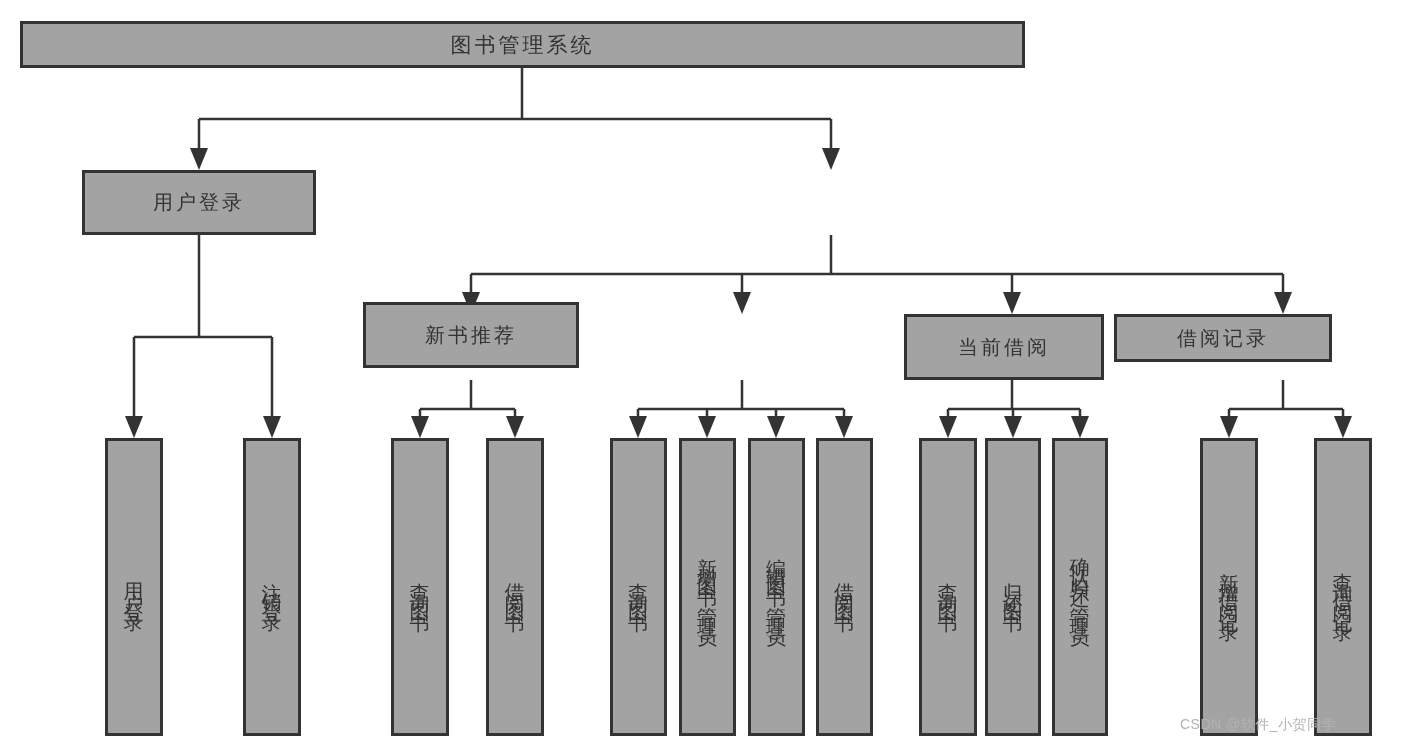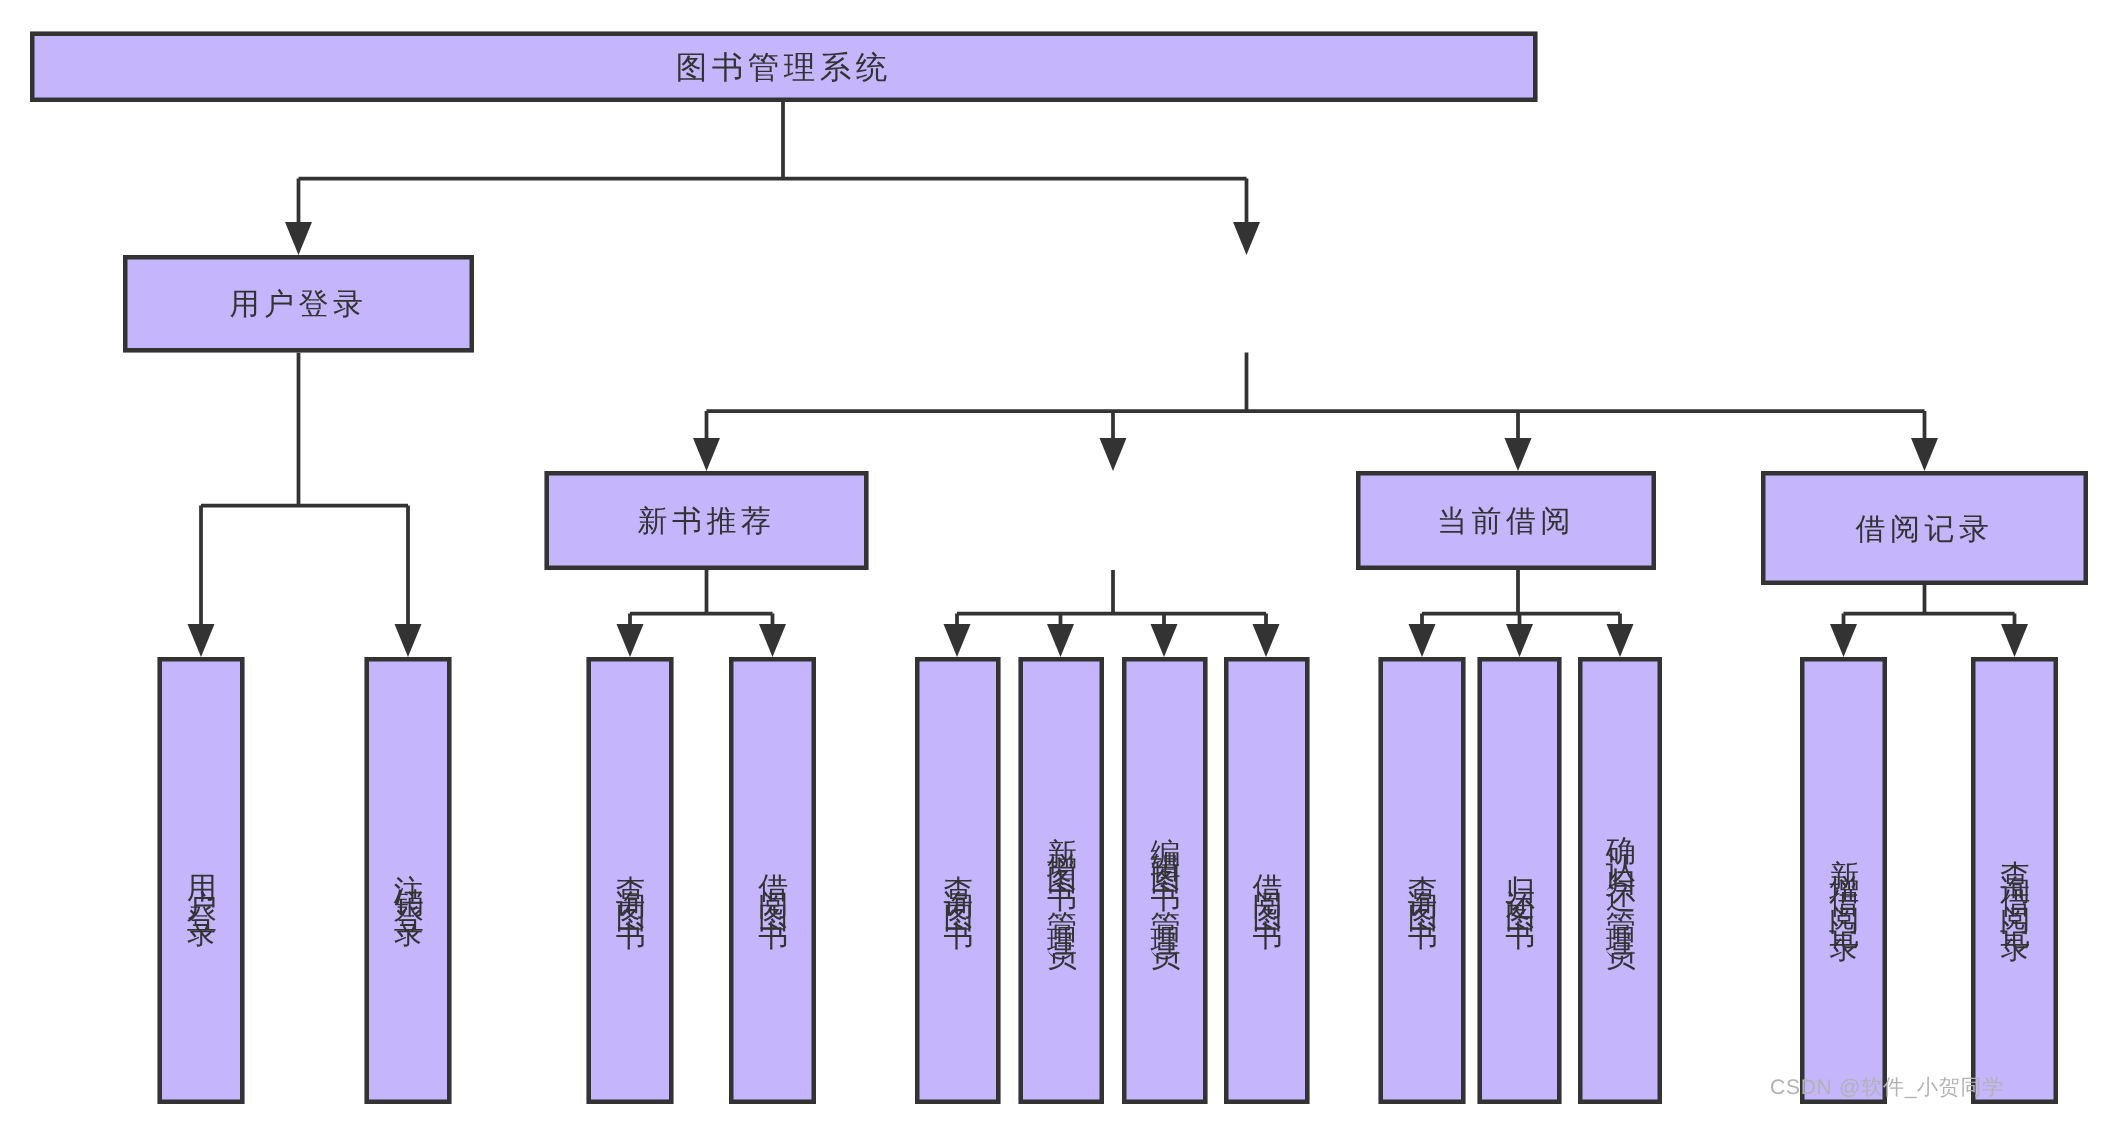--- a/index.html
+++ b/index.html
@@ -13,21 +13,21 @@
   }
   .connector-svg {
     position: absolute;
     left: 0; top: 0;
     width: 1405px; height: 747px;
     z-index: 0;
   }
   .box {
     position: absolute;
     box-sizing: border-box;
-    background: #c4b5fd;
+    background: #a3a3a3;
     border: 3px solid #333333;
     display: flex;
     align-items: center;
     justify-content: center;
     color: #333333;
     z-index: 1;
   }
   .h-label {
     font-size: 20px;
     letter-spacing: 3px;
@@ -97,27 +97,27 @@
   </svg>
 
   <div class="box" style="left:20px; top:21px; width:1005px; height:47px;">
     <span class="h-label root-label">图书管理系统</span>
   </div>
 
   <div class="box" style="left:82px; top:170px; width:234px; height:65px;">
     <span class="h-label">用户登录</span>
   </div>
 
-  <div class="box" style="left:363px; top:314px; width:216px; height:66px;">
+  <div class="box" style="left:363px; top:302px; width:216px; height:66px;">
     <span class="h-label">新书推荐</span>
   </div>
   <div class="box" style="left:904px; top:314px; width:200px; height:66px;">
     <span class="h-label">当前借阅</span>
   </div>
-  <div class="box" style="left:1174px; top:314px; width:218px; height:76px;">
+  <div class="box" style="left:1114px; top:314px; width:218px; height:48px;">
     <span class="h-label">借阅记录</span>
   </div>
 
   <div class="box" style="left:105px; top:438px; width:58px; height:298px;">
     <span class="v-label">用户登录</span>
   </div>
   <div class="box" style="left:243px; top:438px; width:58px; height:298px;">
     <span class="v-label">注销登录</span>
   </div>
 

